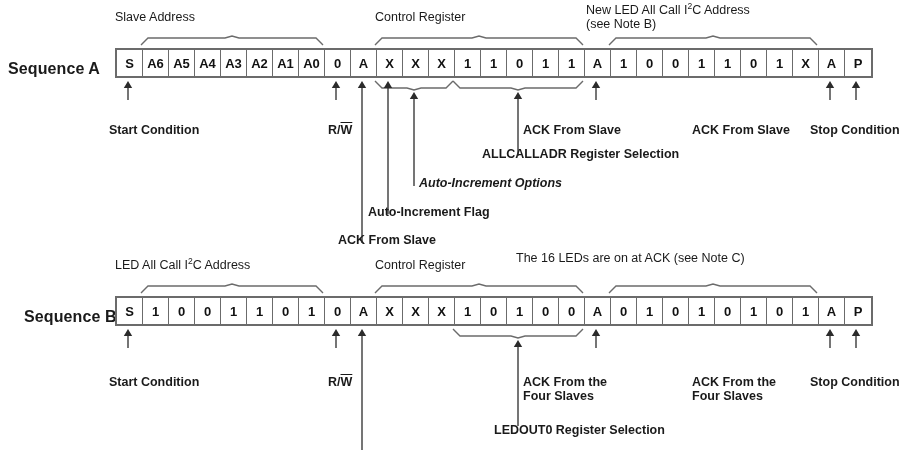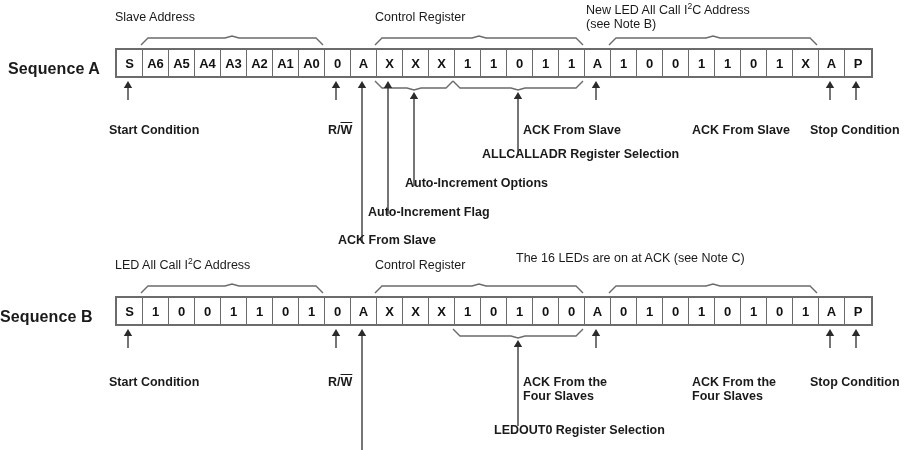--- a/index.html
+++ b/index.html
@@ -140,31 +140,31 @@
     </div>
 
   <div class="note" style="left:109px; top:103px;">Start Condition</div>
 
   <div class="note" style="left:328px; top:103px;"><span>R/<span class="ovl">W</span></span></div>
 
   <div class="note" style="left:338px; top:213px;">ACK From Slave</div>
 
   <div class="note" style="left:368px; top:185px;">Auto-Increment Flag</div>
 
-  <div class="note" style="left:405px; top:156px;">Auto-Increment Options</div>
+  <div class="note" style="left:419px; top:156px;font-style:italic;">Auto-Increment Options</div>
 
   <div class="note" style="left:482px; top:127px;">ALLCALLADR Register Selection</div>
 
   <div class="note" style="left:523px; top:103px;">ACK From Slave</div>
 
   <div class="note" style="left:692px; top:103px;">ACK From Slave</div>
 
   <div class="note" style="left:810px; top:103px;">Stop Condition</div>
 
-  <div class="seq-label" style="left:0; top:308px;">Sequence B</div>
+  <div class="seq-label" style="left:24px; top:308px;">Sequence B</div>
 
   <div class="group-title" style="left:115px; top:258px; width:208px;">LED All Call I<sup class="sup">2</sup>C Address</div>
 
   <div class="group-title" style="left:375px; top:258px; width:208px;">Control Register</div>
 
   <div class="group-title" style="left:516px; top:251px; width:290px;">
     <span>The 16 LEDs are on at ACK (see Note C)</span><br>
   </div>
 
   <div class="frame" id="frame-b" style="left:115px; top:296px;">

